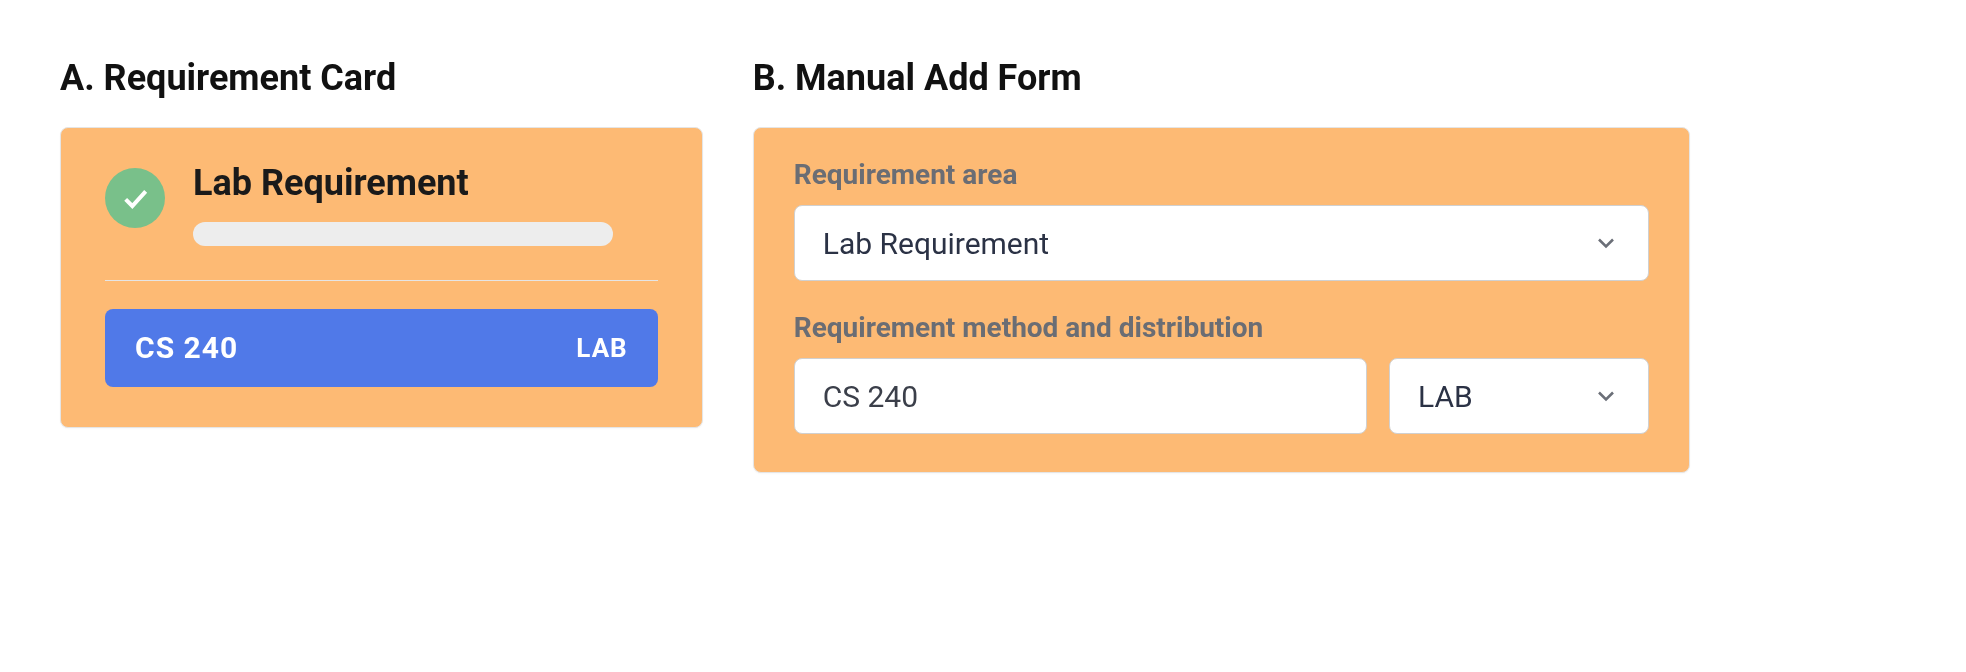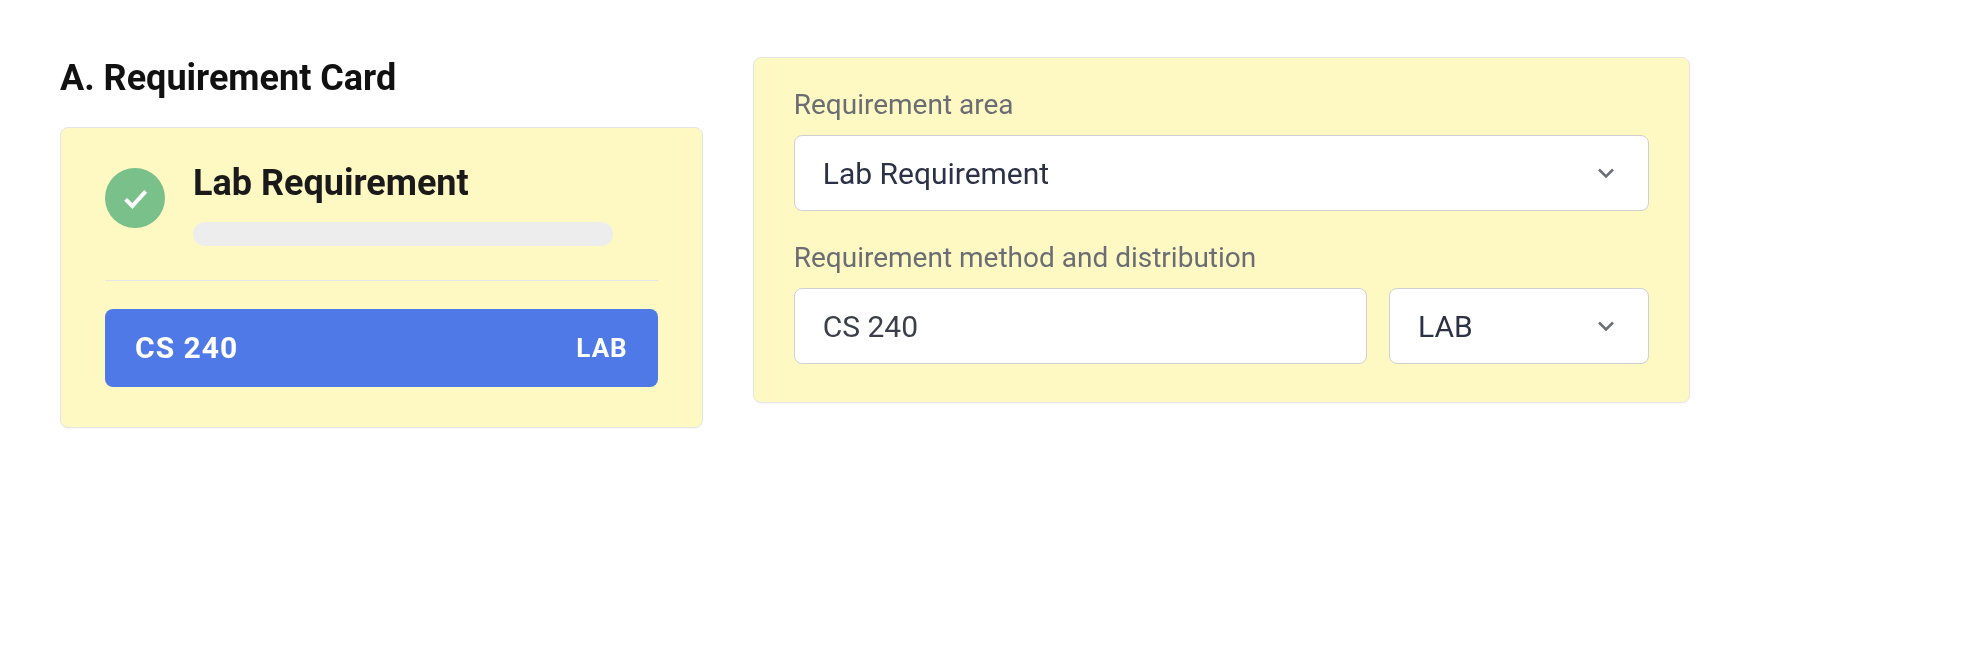--- a/index.html
+++ b/index.html
@@ -28,21 +28,21 @@
     font-size: 36px;
     font-weight: 700;
     color: #111;
     margin: 0 0 28px 0;
   }
   .card {
     border: 1px solid #e5e5e5;
     border-radius: 8px;
     padding: 36px 44px 40px 44px;
     box-shadow: 0 1px 2px rgba(0,0,0,0.03);
-    background: #fef9c3;
+    background: #fdba74;
   }
   
   .req-header {
     display: flex;
     align-items: flex-start;
     gap: 28px;
   }
   .status-circle {
     width: 60px;
     height: 60px;
@@ -99,21 +99,21 @@
     font-size: 30px;
     letter-spacing: 1px;
   }
   .course-tag {
     font-size: 26px;
     letter-spacing: 1px;
   }
   
   .form-label {
     font-size: 28px;
-    font-weight: 400;
+    font-weight: 700;
     color: #6a6d74;
     margin-bottom: 14px;
   }
   .form-group + .form-group { margin-top: 30px; }
   .select-box, .input-box {
     border: 1px solid #d0d0d0;
     border-radius: 8px;
     height: 76px;
     display: flex;
     align-items: center;
@@ -166,20 +166,21 @@
       </div>
       <div class="divider"></div>
       <div class="course-pill">
         <span class="course-code">CS  240</span>
         <span class="course-tag">LAB</span>
       </div>
     </div>
   </div>
 
   <div class="panel panel-b">
+    <h2 class="panel-heading">B. Manual Add Form</h2>
     <div class="card card-b">
 
       <div class="form-group">
         <div class="form-label">Requirement area</div>
         <div class="select-box">
           <span>Lab Requirement</span>
           <svg class="chevron" viewBox="0 0 24 24">
               <polyline points="6 9 12 15 18 9"></polyline>
             </svg>
         </div>

